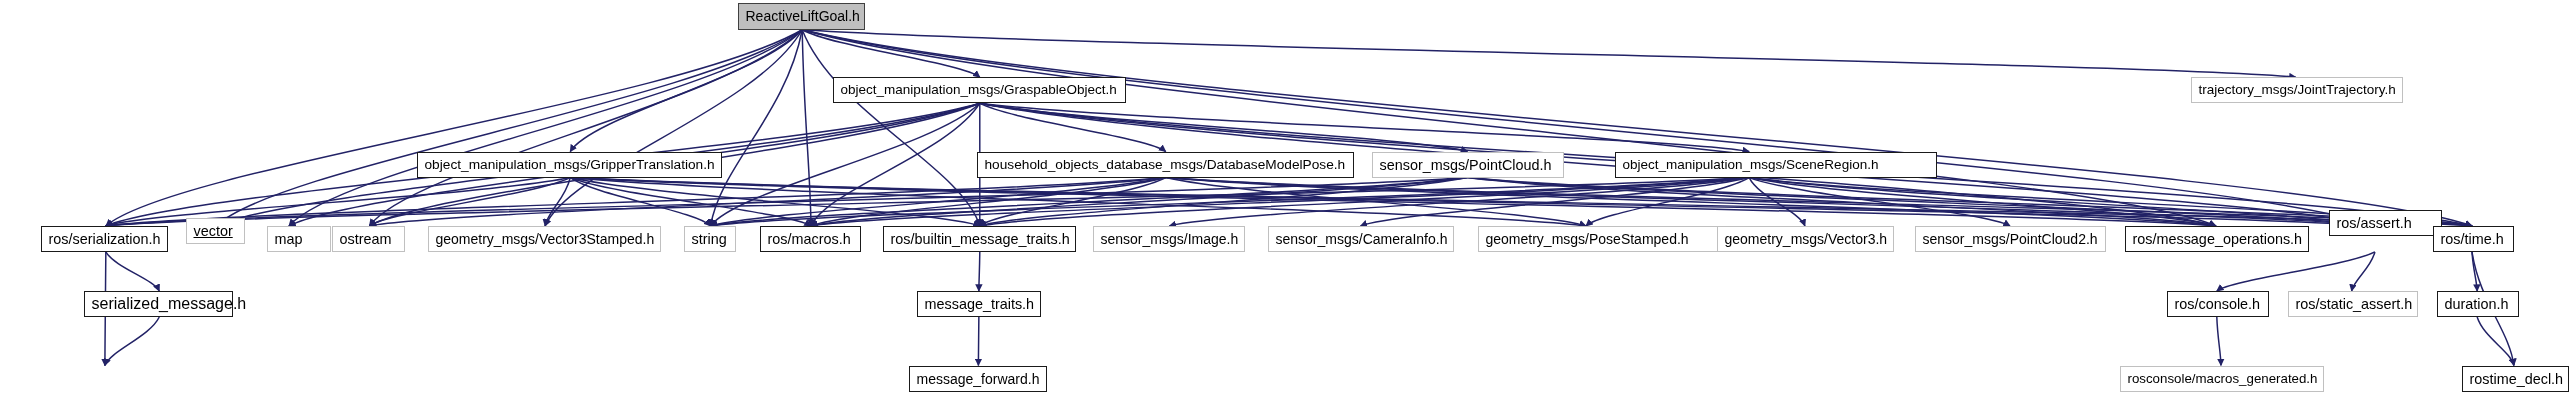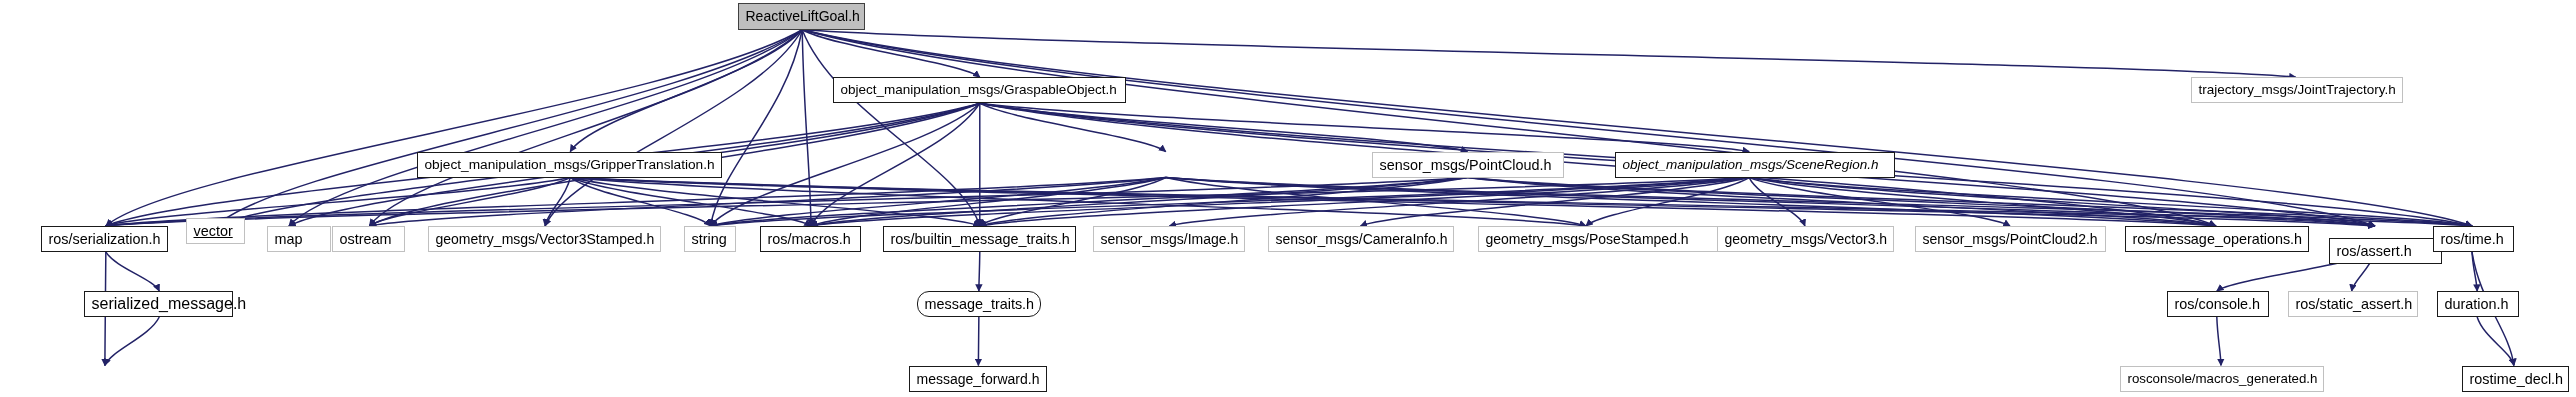--- a/index.html
+++ b/index.html
@@ -141,24 +141,27 @@
     </div>
     <div class="node bold" style="left: 833px; top: 77px; width: 293px; height: 26px; font-size: 13.5px;">
       <span class="node-label">object_manipulation_msgs/GraspableObject.h</span>
     </div>
     <div class="node" style="left: 2191px; top: 77px; width: 212px; height: 26px; font-size: 13.5px;">
       <span class="node-label">trajectory_msgs/JointTrajectory.h</span>
     </div>
     <div class="node bold" style="left: 417px; top: 152px; width: 305px; height: 26px; font-size: 13.7px;">
       <span class="node-label">object_manipulation_msgs/GripperTranslation.h</span>
     </div>
+    <div class="node bold" style="left: 977px; top: 152px; width: 377px; height: 26px; font-size: 13.7px;">
+      <span class="node-label">household_objects_database_msgs/DatabaseModelPose.h</span>
+    </div>
     <div class="node" style="left: 1372px; top: 152px; width: 192px; height: 26px;">
       <span class="node-label">sensor_msgs/PointCloud.h</span>
     </div>
-    <div class="node bold" style="left: 1615px; top: 152px; width: 280px; height: 26px; font-size: 13.5px; font-style: italic;">
+    <div class="node bold" style="left: 1615px; top: 152px; width: 322px; height: 26px; font-size: 13.5px;">
       <span class="node-label">object_manipulation_msgs/SceneRegion.h</span>
     </div>
     <div class="node bold" style="left: 41px; top: 226px; width: 127px; height: 26px;">
       <span class="node-label">ros/serialization.h</span>
     </div>
     <div class="node" style="left: 186px; top: 218px; width: 59px; height: 26px; text-decoration: underline;">
       <span class="node-label">vector</span>
     </div>
     <div class="node" style="left: 267px; top: 226px; width: 64px; height: 26px;">
       <span class="node-label">map</span>
@@ -189,30 +192,30 @@
     </div>
     <div class="node" style="left: 1717px; top: 226px; width: 177px; height: 26px; font-size: 14px;">
       <span class="node-label">geometry_msgs/Vector3.h</span>
     </div>
     <div class="node" style="left: 1915px; top: 226px; width: 191px; height: 26px; font-size: 14px;">
       <span class="node-label">sensor_msgs/PointCloud2.h</span>
     </div>
     <div class="node bold" style="left: 2125px; top: 226px; width: 184px; height: 26px;">
       <span class="node-label">ros/message_operations.h</span>
     </div>
-    <div class="node bold" style="left: 2329px; top: 238px; width: 113px; height: 26px;">
+    <div class="node bold" style="left: 2329px; top: 210px; width: 113px; height: 26px;">
       <span class="node-label">ros/assert.h</span>
     </div>
     <div class="node bold" style="left: 2433px; top: 226px; width: 81px; height: 26px;">
       <span class="node-label">ros/time.h</span>
     </div>
     <div class="node bold" style="left: 84px; top: 291px; width: 149px; height: 26px; font-size: 16px;">
       <span class="node-label">serialized_message.h</span>
     </div>
-    <div class="node bold" style="left: 917px; top: 291px; width: 124px; height: 26px; border-radius: 12px;">
+    <div class="node bold" style="left: 917px; top: 291px; width: 124px; height: 26px;">
       <span class="node-label">message_traits.h</span>
     </div>
     <div class="node bold" style="left: 2167px; top: 291px; width: 102px; height: 26px;">
       <span class="node-label">ros/console.h</span>
     </div>
     <div class="node" style="left: 2288px; top: 291px; width: 130px; height: 26px;">
       <span class="node-label">ros/static_assert.h</span>
     </div>
     <div class="node bold" style="left: 2437px; top: 291px; width: 82px; height: 26px;">
       <span class="node-label">duration.h</span>

